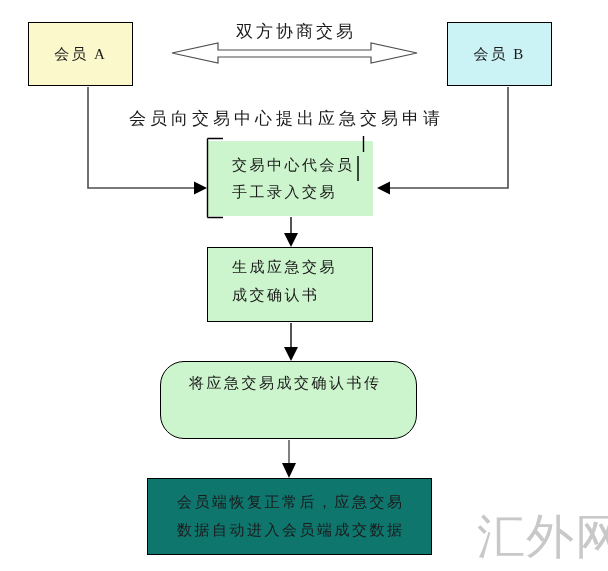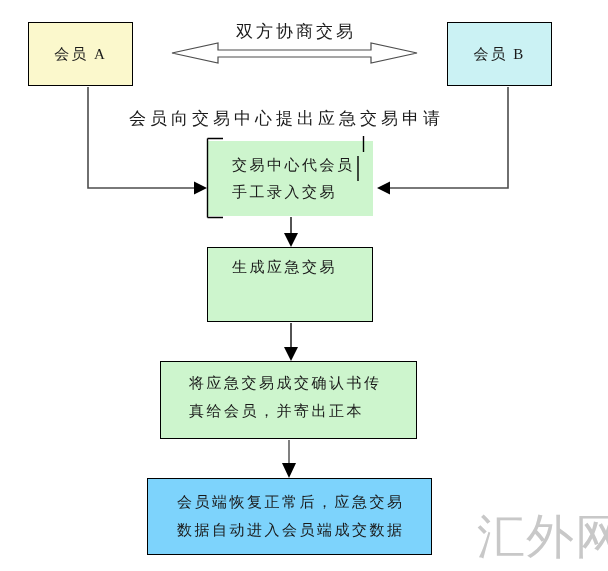--- a/index.html
+++ b/index.html
@@ -61,28 +61,28 @@
 
 <div class="abs" id="request-caption">会员向交易中心提出应急交易申请</div>
 
 <div class="node" id="step1" style="background-color: rgb(205, 245, 205);">
   <div class="step-line">交易中心代会员</div>
   <div class="step-line">手工录入交易</div>
 </div>
 
 <div class="node bordered" id="step2" style="background-color: rgb(205, 245, 205);">
   <div class="step-line">生成应急交易</div>
+  <div class="step-line">成交确认书</div>
 </div>
 
-<div class="node bordered" id="step3" style="background-color: rgb(205, 245, 205);">
+<div class="node bordered" id="step3" style="background-color: rgb(205, 245, 205); border-radius: 24px;">
   <div class="step-line">将应急交易成交确认书传</div>
-  <div class="step-line">真给会员，并寄出正本</div>
 </div>
 
-<div class="node bordered" id="step4" style="background-color: #7dd3fc;">
+<div class="node bordered" id="step4" style="background-color: #0f766e;">
   <div class="step-line">会员端恢复正常后，应急交易</div>
   <div class="step-line">数据自动进入会员端成交数据</div>
 </div>
 
 <div class="abs" id="watermark">汇外网</div>
 
 <svg id="connector-layer" viewBox="0 0 608 571" xmlns="http://www.w3.org/2000/svg">
 
   <polygon points="172,53 218,43 218,50 371,50 371,43 417,53 371,63 371,57 218,57 218,63" fill="#ffffff" stroke="#4d4d4d" stroke-width="1.2"></polygon>
 

